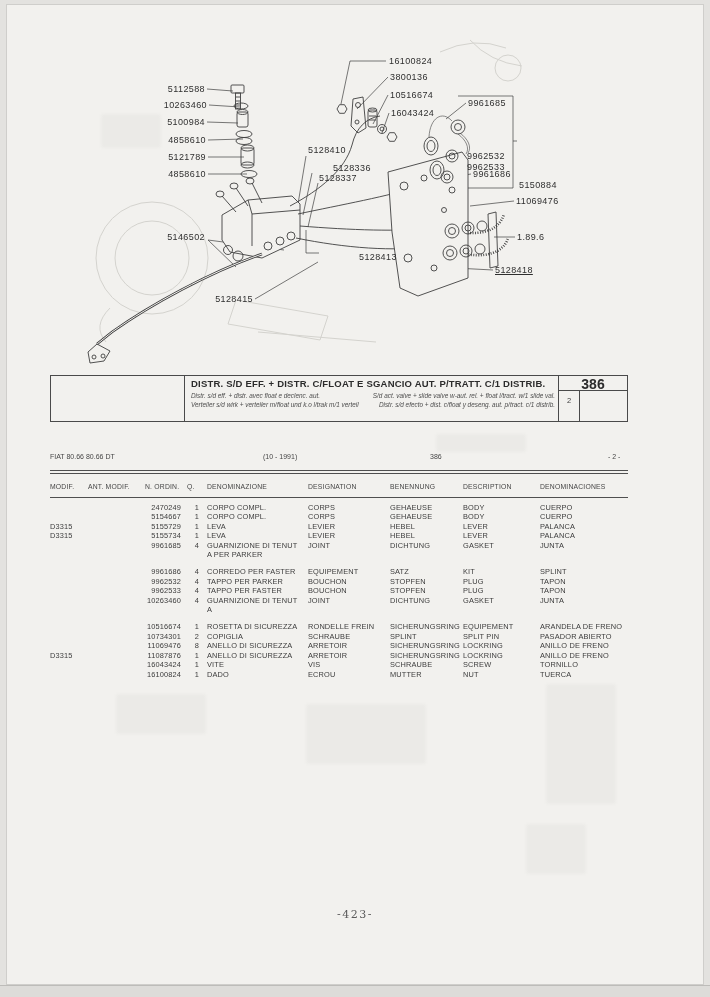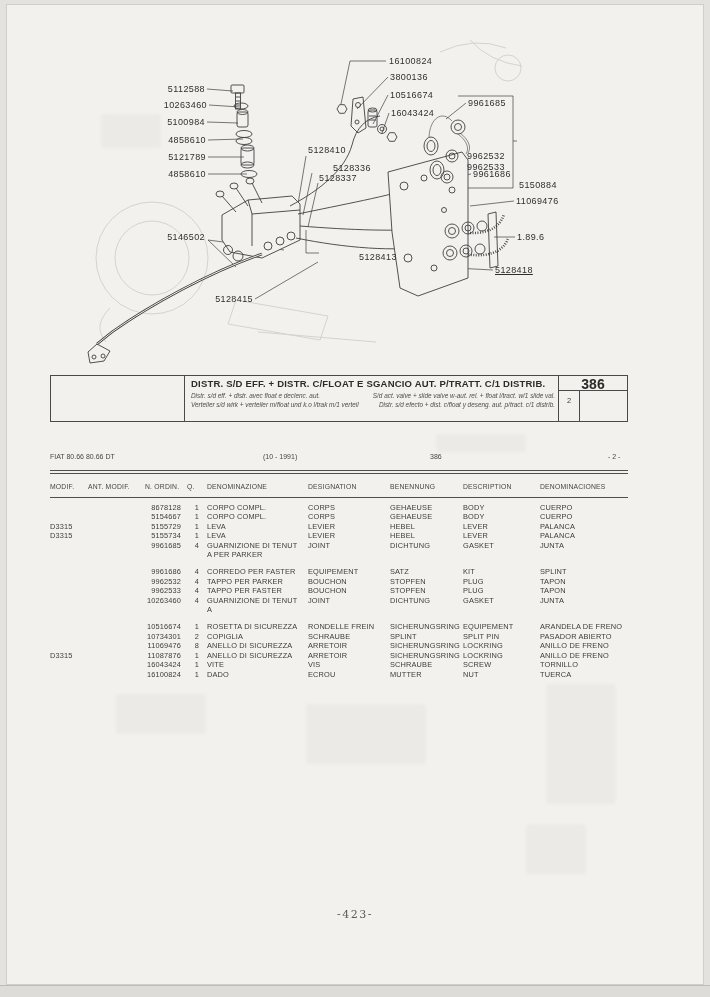--- a/index.html
+++ b/index.html
@@ -273,21 +273,21 @@
     <div class="th">DESIGNATION</div>
     <div class="th">BENENNUNG</div>
     <div class="th">DESCRIPTION</div>
     <div class="th">DENOMINACIONES</div>
   </div>
 <div class="tbl-body" id="tbody">
     <div class="tgroup">
       <div class="trow">
         <div></div>
         <div></div>
-        <div class="ord">8678128</div>
+        <div class="ord">2470249</div>
         <div class="q">1</div>
         <div>CORPO COMPL.</div>
         <div>CORPS</div>
         <div>GEHAEUSE</div>
         <div>BODY</div>
         <div>CUERPO</div>
       </div>
       <div class="trow">
         <div></div>
         <div></div>

